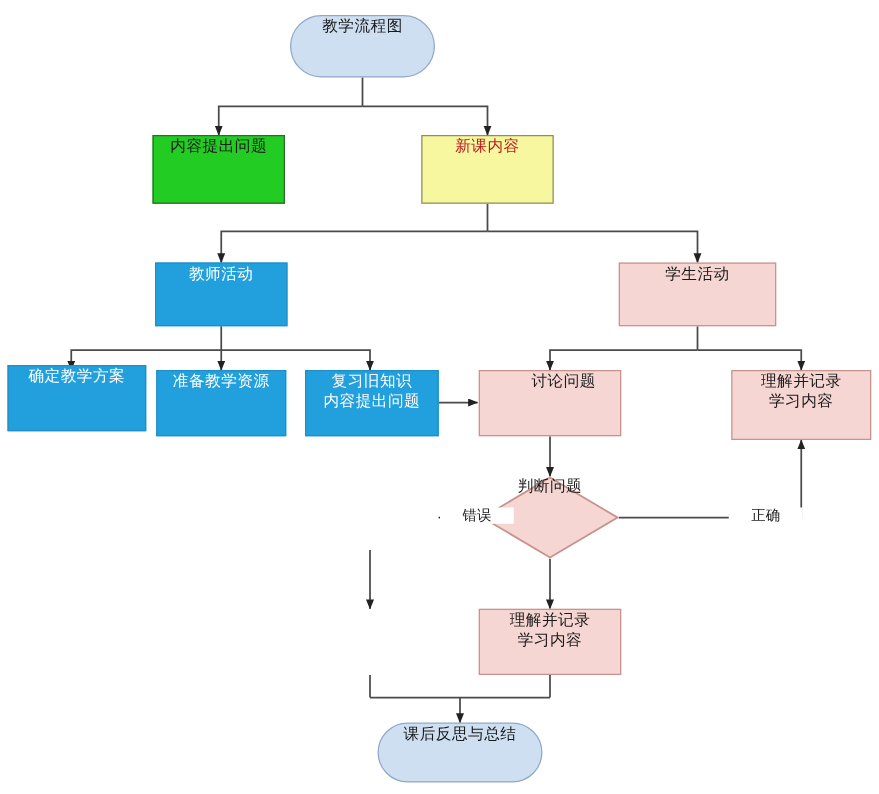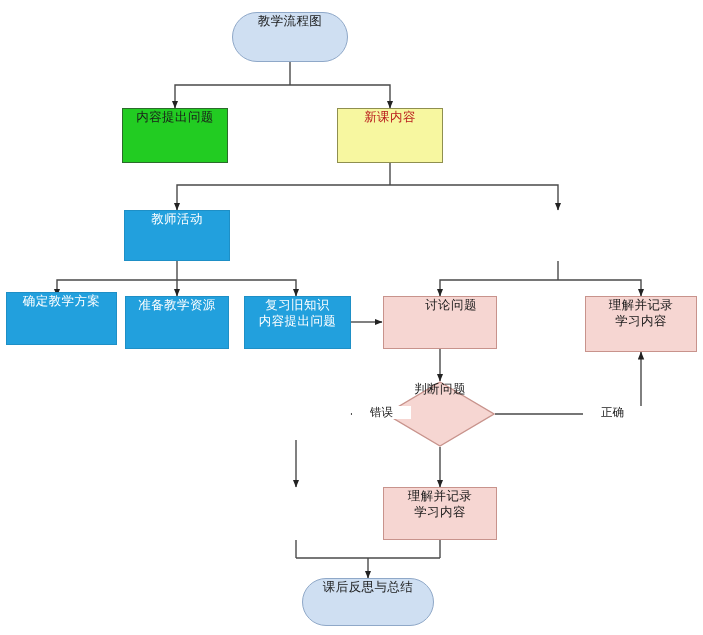--- a/index.html
+++ b/index.html
@@ -148,20 +148,23 @@
   </div>
 
   <div class="node n-yellow" style="left:337px; top:108px; width:106px; height:55px;">
     <span>新课内容</span>
   </div>
 
   <div class="node n-blue" style="left:124px; top:210px; width:106px; height:51px;">
     <span>教师活动</span>
   </div>
 
+  <div class="node n-pink" style="left:495px; top:210px; width:126px; height:51px;">
+    <span>学生活动</span>
+  </div>
 
   <div class="node n-blue" style="left:6px; top:292px; width:111px; height:53px;">
     <span>确定教学方案</span>
   </div>
 
   <div class="node n-blue" style="left:125px; top:296px; width:104px; height:53px;">
     <span>准备教学资源</span>
   </div>
 
   <div class="node n-blue" style="left:244px; top:296px; width:107px; height:53px;">

